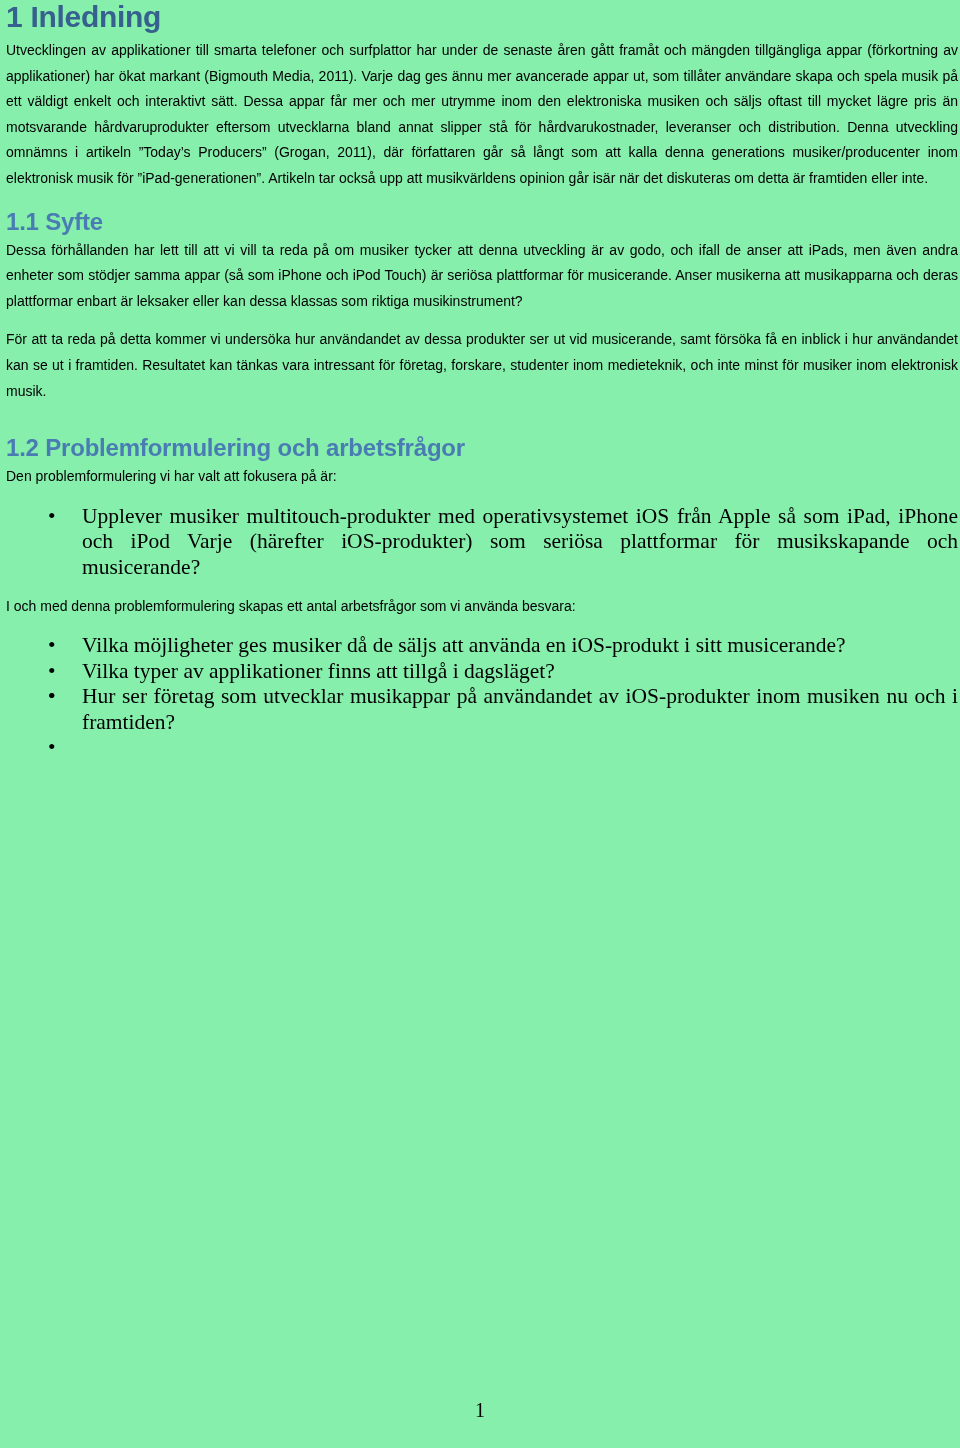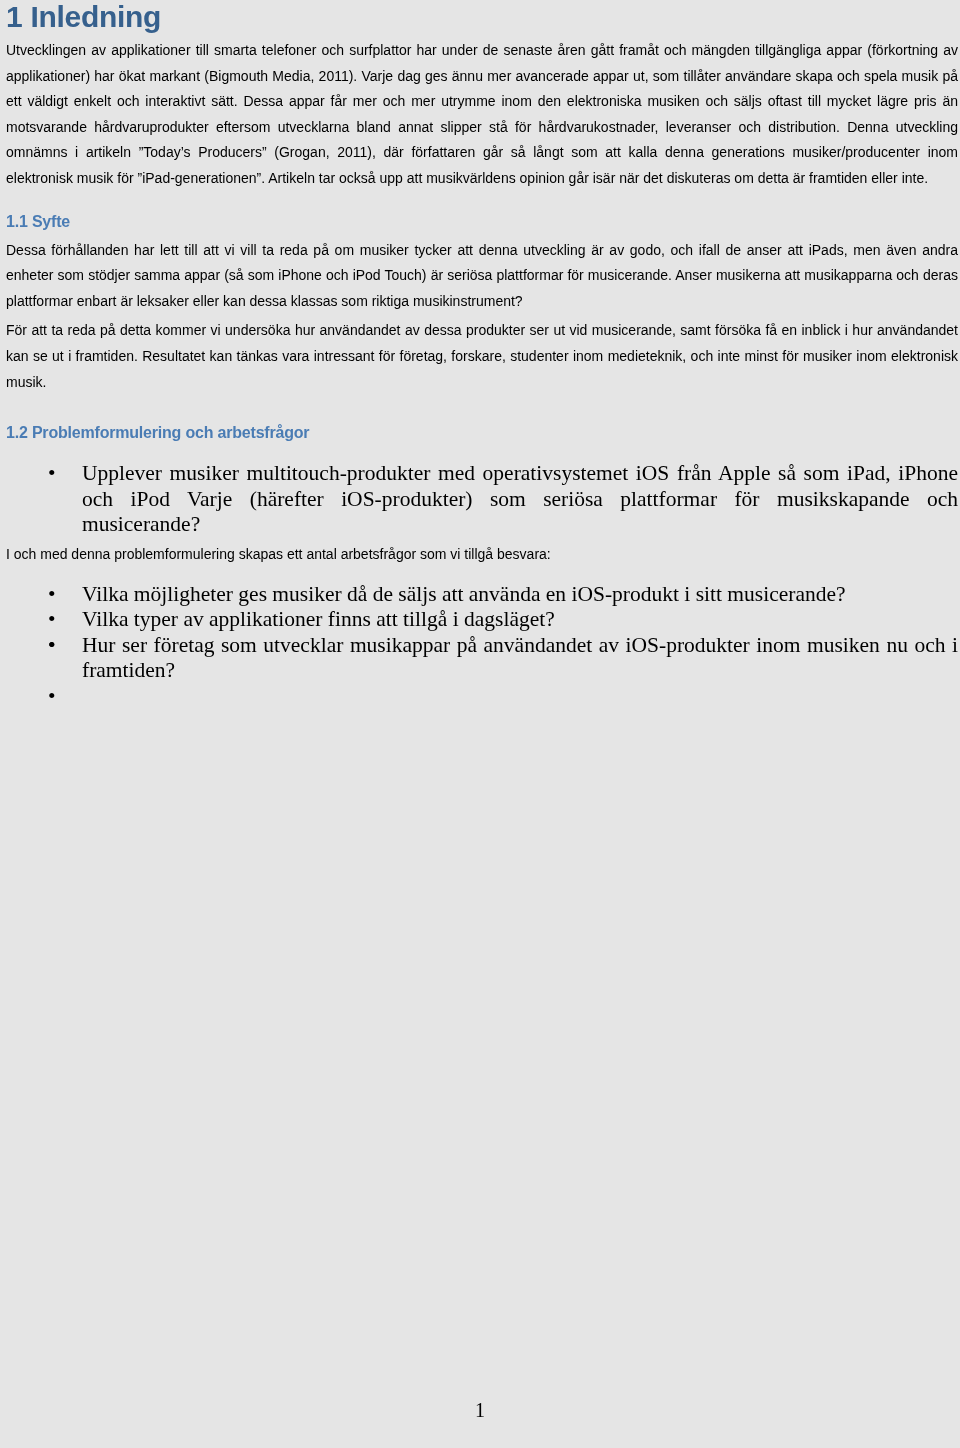--- a/index.html
+++ b/index.html
@@ -4,21 +4,21 @@
 <style>
   html, body {
     margin: 0;
     padding: 0;
     background: #ffffff;
   }
   .page {
     position: relative;
     width: 960px;
     height: 1448px;
-    background: #e5e5e5;
+    background: #86efac;
     overflow: hidden;
     box-sizing: border-box;
   }
   .content {
     position: absolute;
     left: 6px;
     top: 0px;
     width: 952px;
   }
 
@@ -29,41 +29,41 @@
     font-size: 30px;
     line-height: 34px;
     color: #36608d;
     letter-spacing: -0.3px;
     margin: 0 0 4px 0;
     padding: 0;
   }
   .h2 {
     font-family: "Liberation Sans", sans-serif;
     font-weight: bold;
-    font-size: 16px;
+    font-size: 24px;
     line-height: 28px;
     color: #4a7cb4;
     letter-spacing: -0.2px;
     margin: 0 0 2px 0;
     padding: 0;
   }
 
   
   p.body {
     font-family: Liberation Sans, sans-serif;
     font-size: 14px;
     line-height: 25.6px;
     color: #000000;
     text-align: justify;
     text-justify: inter-word;
     margin: 0;
     padding: 0;
     word-spacing: 0px;
   }
-  p.body.gap { margin-top: 4px; }
+  p.body.gap { margin-top: 13px; }
 
   
   .nojust { text-align: center; }
 
   
   ul.bullets {
     list-style: none;
     margin: 0;
     padding: 0;
   }
@@ -113,31 +113,32 @@
     <h1 class="h1">1 Inledning</h1>
 
     <p class="body">Utvecklingen av applikationer till smarta telefoner och surfplattor har under de senaste åren gått framåt och mängden tillgängliga appar (förkortning av applikationer) har ökat markant (Bigmouth Media, 2011). Varje dag ges ännu mer avancerade appar ut, som tillåter användare skapa och spela musik på ett väldigt enkelt och interaktivt sätt. Dessa appar får mer och mer utrymme inom den elektroniska musiken och säljs oftast till mycket lägre pris än motsvarande hårdvaruprodukter eftersom utvecklarna bland annat slipper stå för hårdvarukostnader, leveranser och distribution. Denna utveckling omnämns i artikeln ”Today’s Producers” (Grogan, 2011), där författaren går så långt som att kalla denna generations musiker/producenter inom elektronisk musik för ”iPad-generationen”. Artikeln tar också upp att musikvärldens opinion går isär när det diskuteras om detta är framtiden eller inte.</p>
 
     <h2 class="h2" style="margin-top:16px;">1.1 Syfte</h2>
 
     <p class="body">Dessa förhållanden har lett till att vi vill ta reda på om musiker tycker att denna utveckling är av godo, och ifall de anser att iPads, men även andra enheter som stödjer samma appar (så som iPhone och iPod Touch) är seriösa plattformar för musicerande. Anser musikerna att musikapparna och deras plattformar enbart är leksaker eller kan dessa klassas som riktiga musikinstrument?</p>
 
     <p class="body gap">För att ta reda på detta kommer vi undersöka hur användandet av dessa produkter ser ut vid musicerande, samt försöka få en inblick i hur användandet kan se ut i framtiden. Resultatet kan tänkas vara intressant för företag, forskare, studenter inom medieteknik, och inte minst för musiker inom elektronisk musik.</p>
 
-    <h2 class="h2" style="margin-top:24px;">1.2 Problemformulering och arbetsfrågor</h2>
+    <h2 class="h2" style="margin-top:30px;">1.2 Problemformulering och arbetsfrågor</h2>
 
+    <p class="body nojust">Den problemformulering vi har valt att fokusera på är:</p>
 
     <ul class="bullets indent-a">
       <li>
         <span class="bullet-dot">•</span>
         <span>Upplever musiker multitouch-produkter med operativsystemet iOS från Apple så som iPad, iPhone och iPod Varje (härefter iOS-produkter) som seriösa plattformar för musikskapande och musicerande?</span>
       </li>
     </ul>
 
-    <p class="body nojust gap">I och med denna problemformulering skapas ett antal arbetsfrågor som vi tillgå besvara:</p>
+    <p class="body nojust gap">I och med denna problemformulering skapas ett antal arbetsfrågor som vi använda besvara:</p>
 
     <ul class="bullets indent-b">
       <li>
         <span class="bullet-dot">•</span>
         <span>Vilka möjligheter ges musiker då de säljs att använda en iOS-produkt i sitt musicerande?</span>
       </li>
       <li>
         <span class="bullet-dot">•</span>
         <span class="nojust">Vilka typer av applikationer finns att tillgå i dagsläget?</span>
       </li>

